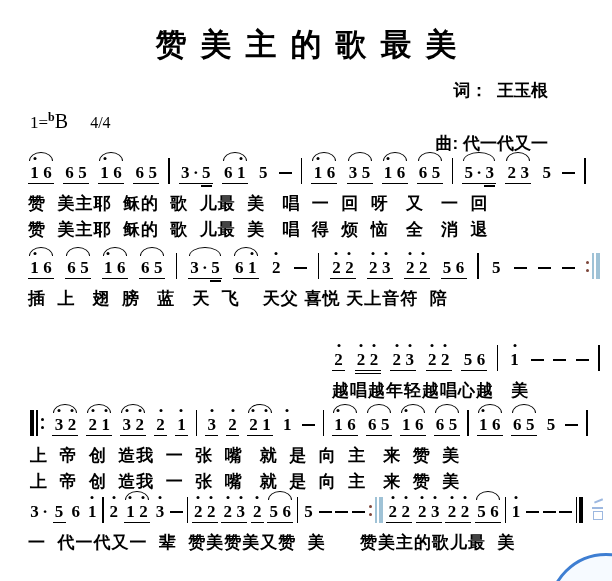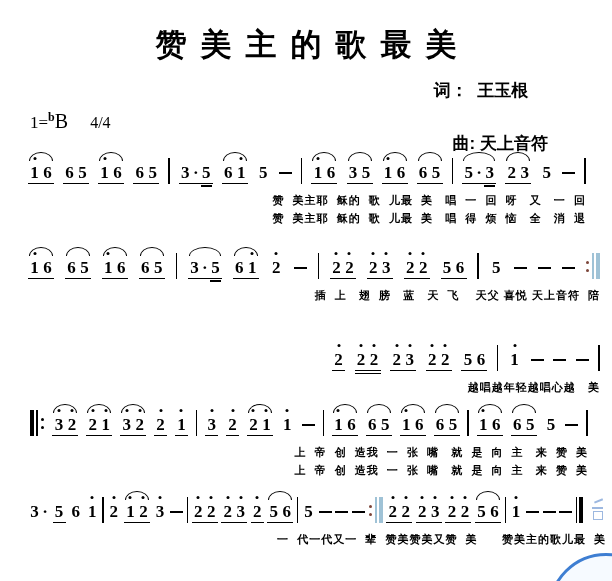--- a/index.html
+++ b/index.html
@@ -1,20 +1,20 @@
 <!DOCTYPE html>
 <html><head>
 <meta charset="utf-8">
 <style>
   html,body{margin:0;padding:0;background:#fff;}
   .sheet{position:relative;width:612px;height:581px;background:#fff;overflow:hidden;
          font-family:"Liberation Sans",sans-serif;color:#000;}
   .title{position:absolute;top:24px;left:0;width:612px;text-align:center;
          font-size:31px;font-weight:bold;letter-spacing:14px;text-indent:14px;}
-  .credits{position:absolute;top:78px;right:64px;text-align:left;
+  .credits{position:absolute;top:78px;right:64px;text-align:right;
            font-size:17px;font-weight:bold;line-height:1.55;white-space:pre;}
   .keysig{position:absolute;top:110px;left:30px;font-family:"Liberation Serif",serif;
           font-size:17px;}
   .keysig .flat{font-weight:bold;font-size:12px;vertical-align:super;}
   .keysig .letter{font-size:20px;}
   .keysig .meter{margin-left:22px;font-size:16px;}
   .sys{position:absolute;}
   .notes{display:flex;align-items:flex-end;justify-content:space-between;position:relative;height:34px;}
   .grp{position:relative;display:flex;align-items:flex-end;}
   .grp.u1{border-bottom:1.5px solid #000;padding-bottom:2px;}
@@ -31,38 +31,38 @@
   .note.du::after{content:"";position:absolute;left:1px;right:1px;bottom:-5.5px;height:1.5px;background:#000;}
   .bar{width:1.5px;height:26px;background:#000;align-self:flex-end;}
   .dash{width:13px;height:2px;background:#000;align-self:flex-end;margin-bottom:10px;}
   .bl{display:flex;align-items:center;align-self:flex-end;height:26px;gap:2px;}
   .bl .thin{width:1.5px;height:26px;background:#000;}
   .bl .thick{width:4px;height:26px;background:#000;}
   .bl .dots{display:flex;flex-direction:column;gap:5px;margin:0 1px;}
   .bl .dots i{display:block;width:3px;height:3px;background:#000;border-radius:50%;}
   .bl.blue .thin,.bl.blue .thick{background:#9fc2d6;}
   .bl.blue .dots i{background:#7c4539;}
-  .lyric{font-weight:700;font-size:11px;white-space:pre;letter-spacing:1px;
-         margin-top:9px;line-height:1.3;text-align:right;}
+  .lyric{font-weight:700;font-size:17px;white-space:pre;letter-spacing:1px;
+         margin-top:9px;line-height:1.3;}
   .lyric + .lyric{margin-top:4px;}
   .stamp{position:relative;width:16px;height:26px;align-self:flex-end;margin-left:3px;}
   .stamp i{position:absolute;display:block;background:#9db8e0;}
   .stamp i.s1{width:9px;height:1.5px;top:3px;left:4px;transform:rotate(-22deg);}
   .stamp i.s2{width:11px;height:1.5px;top:10px;left:2px;}
   .stamp i.s3{width:8px;height:7px;top:14px;left:3px;background:none;border:1.5px solid #9db8e0;}
   .corner-logo{position:absolute;width:110px;height:110px;border:3.5px solid #3e7ed2;
          border-radius:50%;right:-52px;bottom:-88px;background:#f6faff;}
 </style>
 </head>
 <body>
 
 <div class="sheet">
   <div class="title">赞美主的歌最美</div>
   <div class="credits"><span>词：  王玉根</span><br>
-    <span>曲: 天上音符</span>
+    <span>曲: 代一代又一</span>
   </div>
   <div class="keysig"><span>1=</span><span class="flat">b</span><span class="letter">B</span><span class="meter">4/4</span>
   </div>
   <div>
       <div class="sys" style="left: 28px; top: 150px; width: 558px;">
         <div class="notes">
           <div class="grp u1 slur">
             <span class="note oct">1</span>
             <span class="note">6</span>
           </div>

